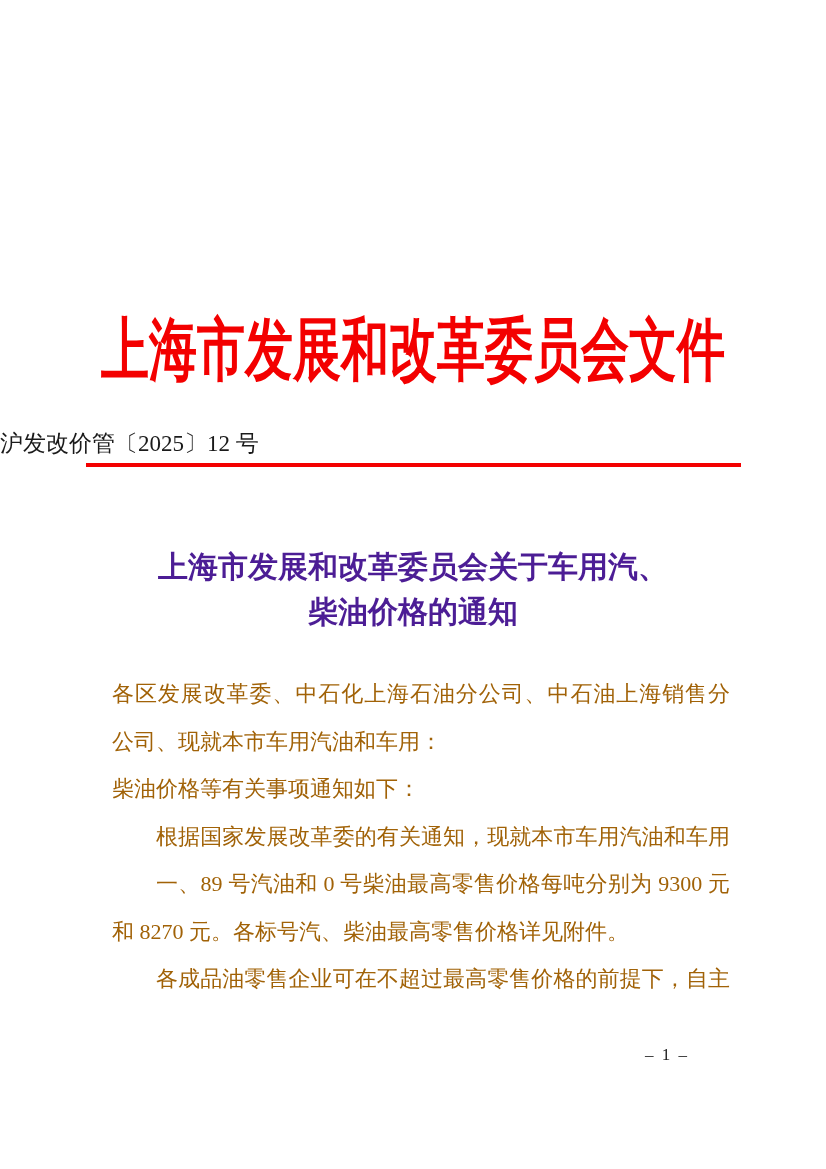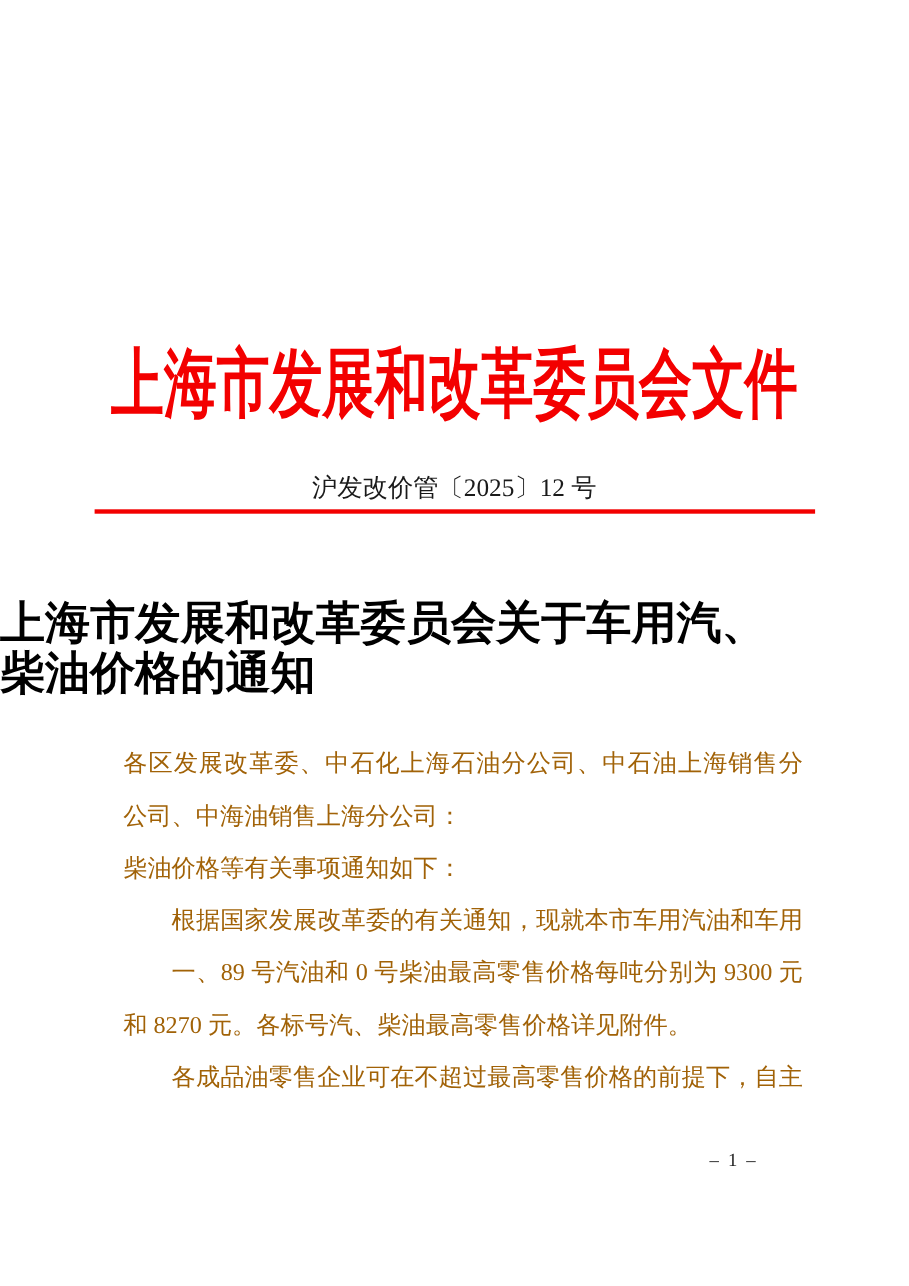--- a/index.html
+++ b/index.html
@@ -25,44 +25,44 @@
     letter-spacing: 0px;
     transform: scaleY(1.42);
     transform-origin: center top;
     white-space: nowrap;
   }
   .doc-number {
     position: absolute;
     top: 430px;
     left: 0;
     width: 826px;
-    text-align: center;
+    text-align: left;
     font-size: 23px;
     line-height: 28px;
     color: #1a1a1a;
     white-space: nowrap;
   }
   .red-rule {
     position: absolute;
     top: 463px;
     left: 86px;
     width: 655px;
     height: 4px;
     background: #f30000;
   }
   .doc-title {
     position: absolute;
     top: 544px;
     left: 0;
     width: 826px;
-    text-align: left;
+    text-align: center;
     font-weight: bold;
-    font-size: 41px;
+    font-size: 30px;
     line-height: 45px;
-    color: #000000;
+    color: #4c1d95;
   }
   .body-text {
     position: absolute;
     top: 670px;
     left: 112px;
     width: 618px;
     font-size: 22px;
     color: #a16207;
   }
   .line {
@@ -100,21 +100,21 @@
 
 <div class="red-rule"></div>
 
 <div class="doc-title">
   <div>上海市发展和改革委员会关于车用汽、</div>
   <div>柴油价格的通知</div>
 </div>
 
 <div class="body-text">
   <div class="line full">各区发展改革委、中石化上海石油分公司、中石油上海销售分</div>
-  <div class="line">公司、中海油销售上海分公司：</div>
+  <div class="line">公司、现就本市车用汽油和车用：</div>
   <div class="line">柴油价格等有关事项通知如下：</div>
   <div class="line full indent">根据国家发展改革委的有关通知，现就本市车用汽油和车用</div>
   <div class="line full indent">一、89 号汽油和 0 号柴油最高零售价格每吨分别为 9300 元</div>
   <div class="line">和 8270 元。各标号汽、柴油最高零售价格详见附件。</div>
   <div class="line full indent">各成品油零售企业可在不超过最高零售价格的前提下，自主</div>
 </div>
 
 <div class="page-number">– 1 –</div>
 
 </body></html>

